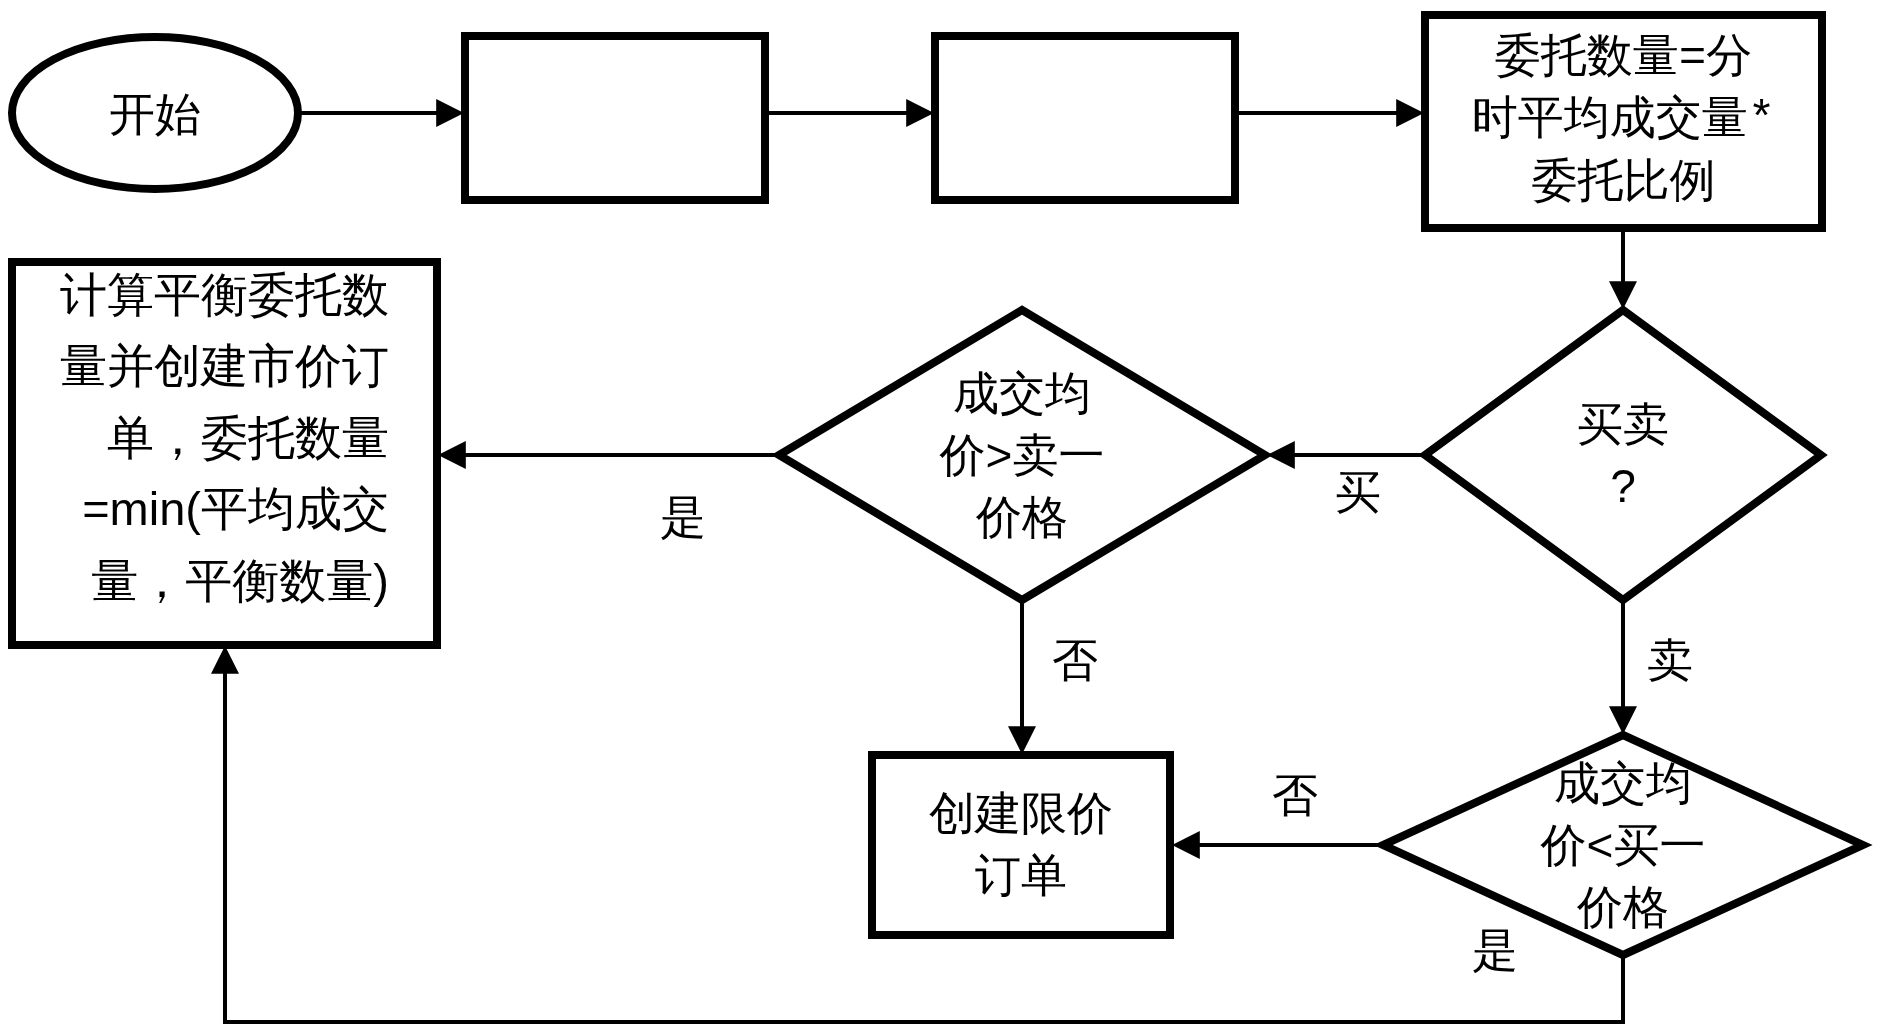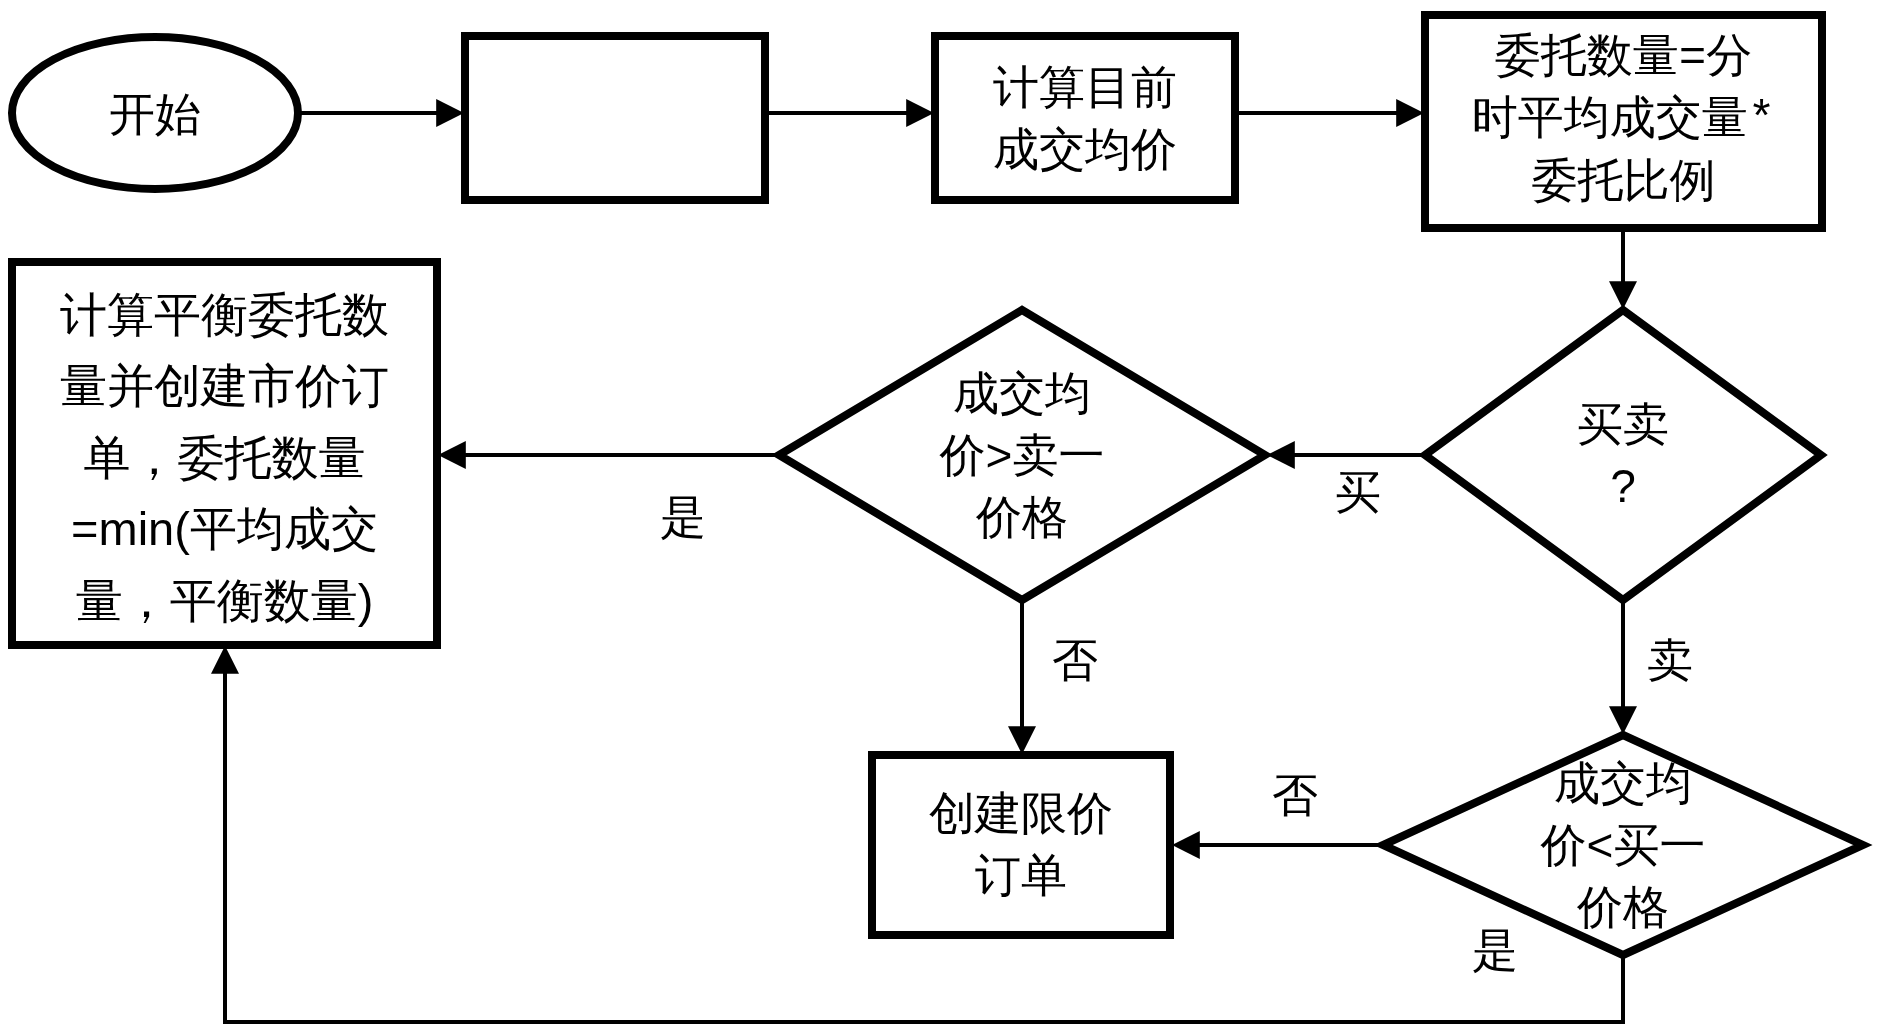--- a/index.html
+++ b/index.html
@@ -89,42 +89,40 @@
     <line class="edge" x1="779" y1="455" x2="442" y2="455" marker-end="url(#arrow)"></line>
     <line class="edge" x1="1022" y1="600" x2="1022" y2="750" marker-end="url(#arrow)"></line>
     <line class="edge" x1="1623" y1="600" x2="1623" y2="730" marker-end="url(#arrow)"></line>
     <line class="edge" x1="1383" y1="845" x2="1176" y2="845" marker-end="url(#arrow)"></line>
     <polyline class="edge" points="1623,955 1623,1022 225,1022 225,650" marker-end="url(#arrow)"></polyline>
   </svg>
 
   <div class="node-text" style="left:13px; top:39px; width:284px; height:150px;">开始</div>
 
 
-  <div class="node-text" style="left:935px; top:36px; width:300px; height:164px;">计算目前
-成交均价</div>
 
   <div class="node-text" style="left:1425px; top:15px; width:397px; height:213px;font-family:Liberation Mono, monospace;">委托数量=分
 时平均成交量*
 委托比例</div>
 
   <div class="node-text" style="left:1425px; top:310px; width:396px; height:290px;">买卖
 ?</div>
 
   <div class="node-text" style="left:779px; top:310px; width:486px; height:290px;">成交均
 价&gt;卖一
 价格</div>
 
   <div class="node-text" style="left:1383px; top:735px; width:480px; height:220px;">成交均
 价&lt;买一
 价格</div>
 
   <div class="node-text" style="left:872px; top:755px; width:298px; height:180px;font-family:Liberation Serif, serif;">创建限价
 订单</div>
 
-  <div class="node-text big" style="left:12px; top:266px; width:425px; height:383px;">计算平衡委托数
+  <div class="node-text big" style="left:12px; top:246px; width:425px; height:383px;text-align:right;">计算平衡委托数
 量并创建市价订
 单，委托数量
 =min(平均成交
 量，平衡数量)</div>
 
   <div class="edge-label" style="left:1310px; top:458px; width:96px; height:68px;">买</div>
 
   <div class="edge-label" style="left:1625px; top:626px; width:90px; height:68px;">卖</div>
 
   <div class="edge-label" style="left:635px; top:483px; width:96px; height:68px;">是</div>

